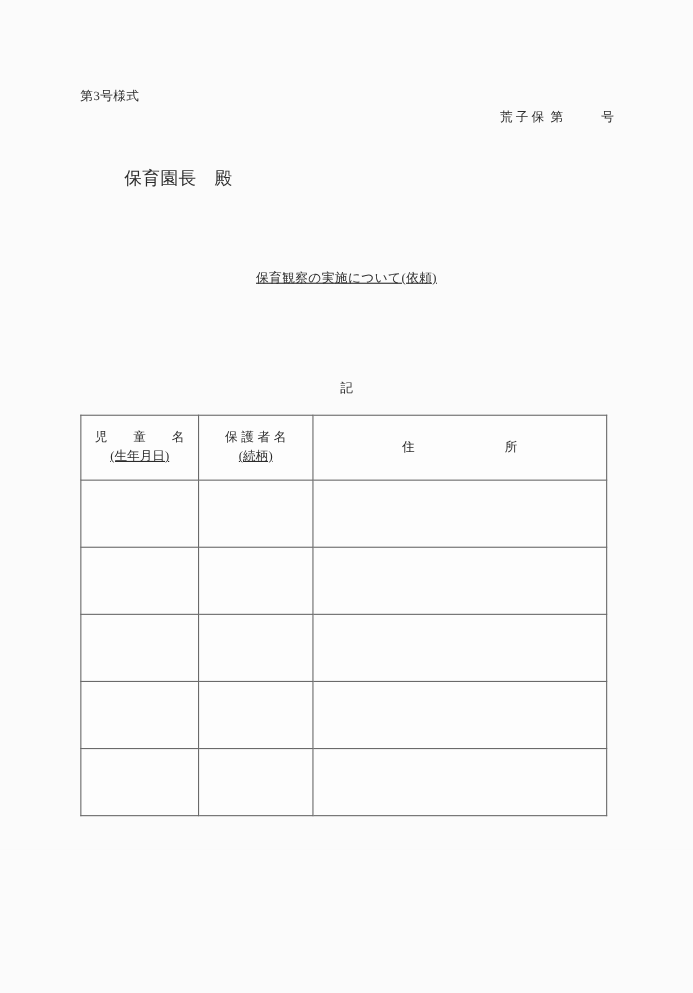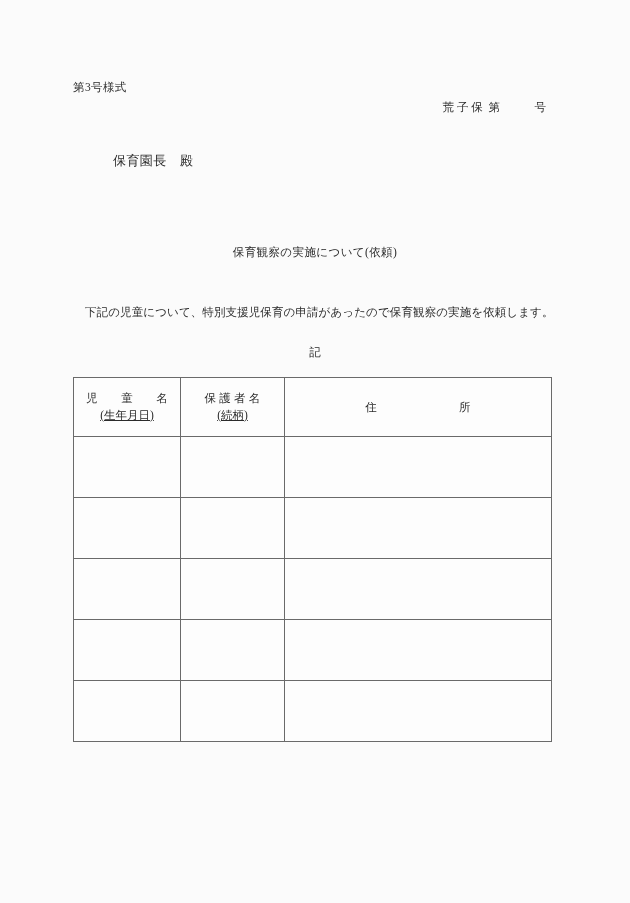--- a/index.html
+++ b/index.html
@@ -32,42 +32,42 @@
     left: 73px;
     top: 80px;
     font-size: 11.5px;
     letter-spacing: 0.4px;
     white-space: pre;
   }
 
   
   .doc-meta {
     position: absolute;
-    right: 84px;
+    right: 72px;
     top: 97px;
     text-align: left;
     font-size: 11.5px;
     line-height: 20px;
   }
   .doc-number {
     white-space: pre;
     display: block;
   }
   .doc-date {
     white-space: pre;
     display: block;
     padding-left: 31px;
   }
 
   
   .addressee {
     position: absolute;
     left: 113px;
     top: 152px;
-    font-size: 13px;
+    font-size: 16px;
     white-space: pre;
     letter-spacing: 0.4px;
   }
 
   
   .sender {
     position: absolute;
     right: 80px;
     top: 192px;
     font-size: 11.5px;
@@ -78,20 +78,21 @@
   
   .doc-title {
     position: absolute;
     left: 0;
     right: 0;
     top: 245px;
     text-align: center;
     font-size: 11.5px;
     letter-spacing: 0.4px;
     white-space: pre;
+    text-decoration: underline;
   }
 
   
   .body-text {
     position: absolute;
     left: 73px;
     right: 73px;
     top: 303px;
     font-size: 11.5px;
     line-height: 19px;
@@ -166,21 +167,20 @@
 
   <div class="doc-meta">
     <span class="doc-number">荒 子 保  第　　　号</span>
   </div>
 
   <div class="addressee">保育園長　殿</div>
 
 
   <div class="doc-title">保育観察の実施について(依頼)</div>
 
-  <div class="body-text">下記の児童について、特別支援児保育の申請があったので保育観察の実施を依頼します。</div>
 
   <div class="ki-mark">記</div>
 
   <table class="form-table">
     <colgroup>
       <col class="col-child">
       <col class="col-guardian">
       <col class="col-address">
     </colgroup>
     <thead>

